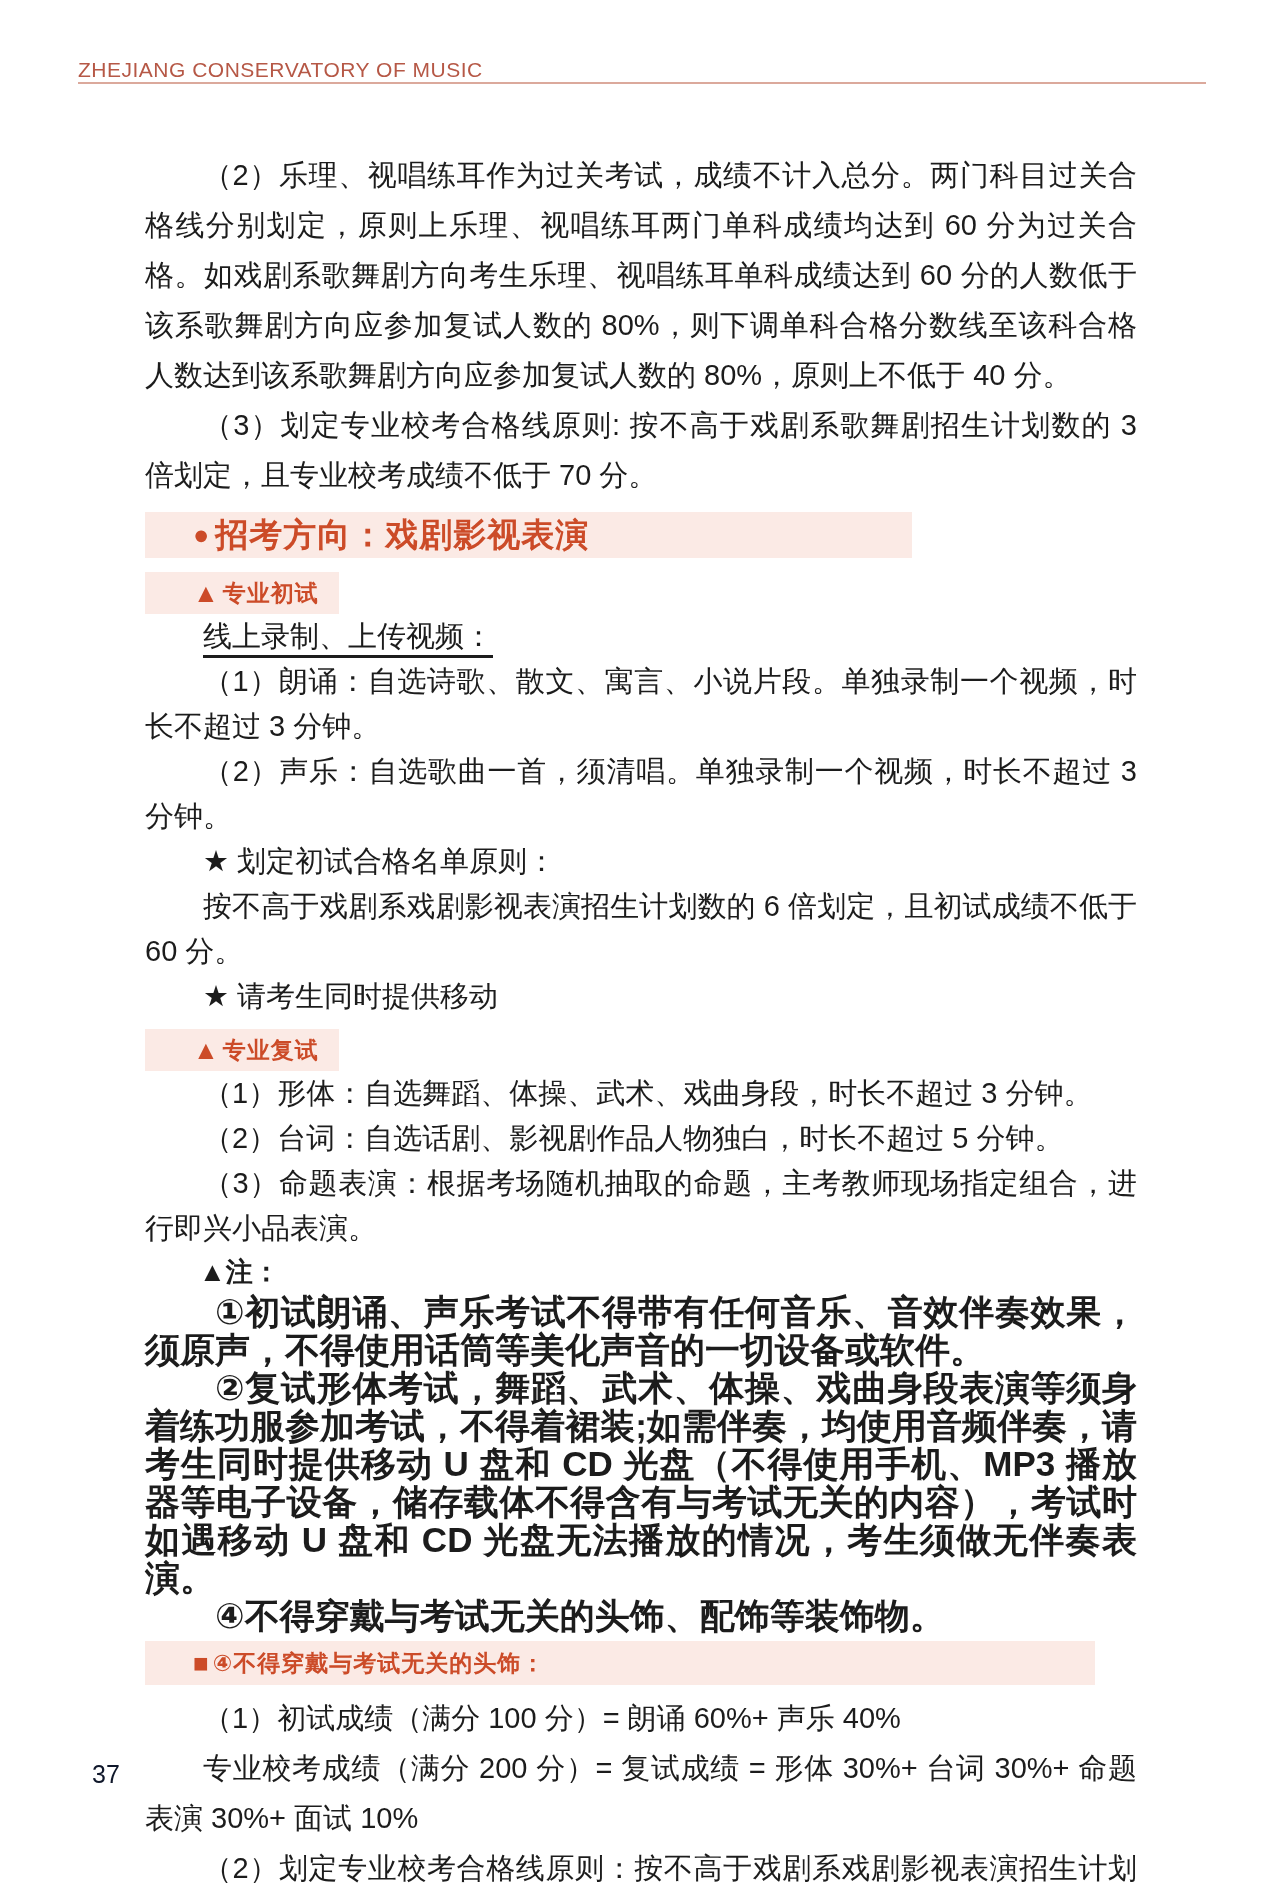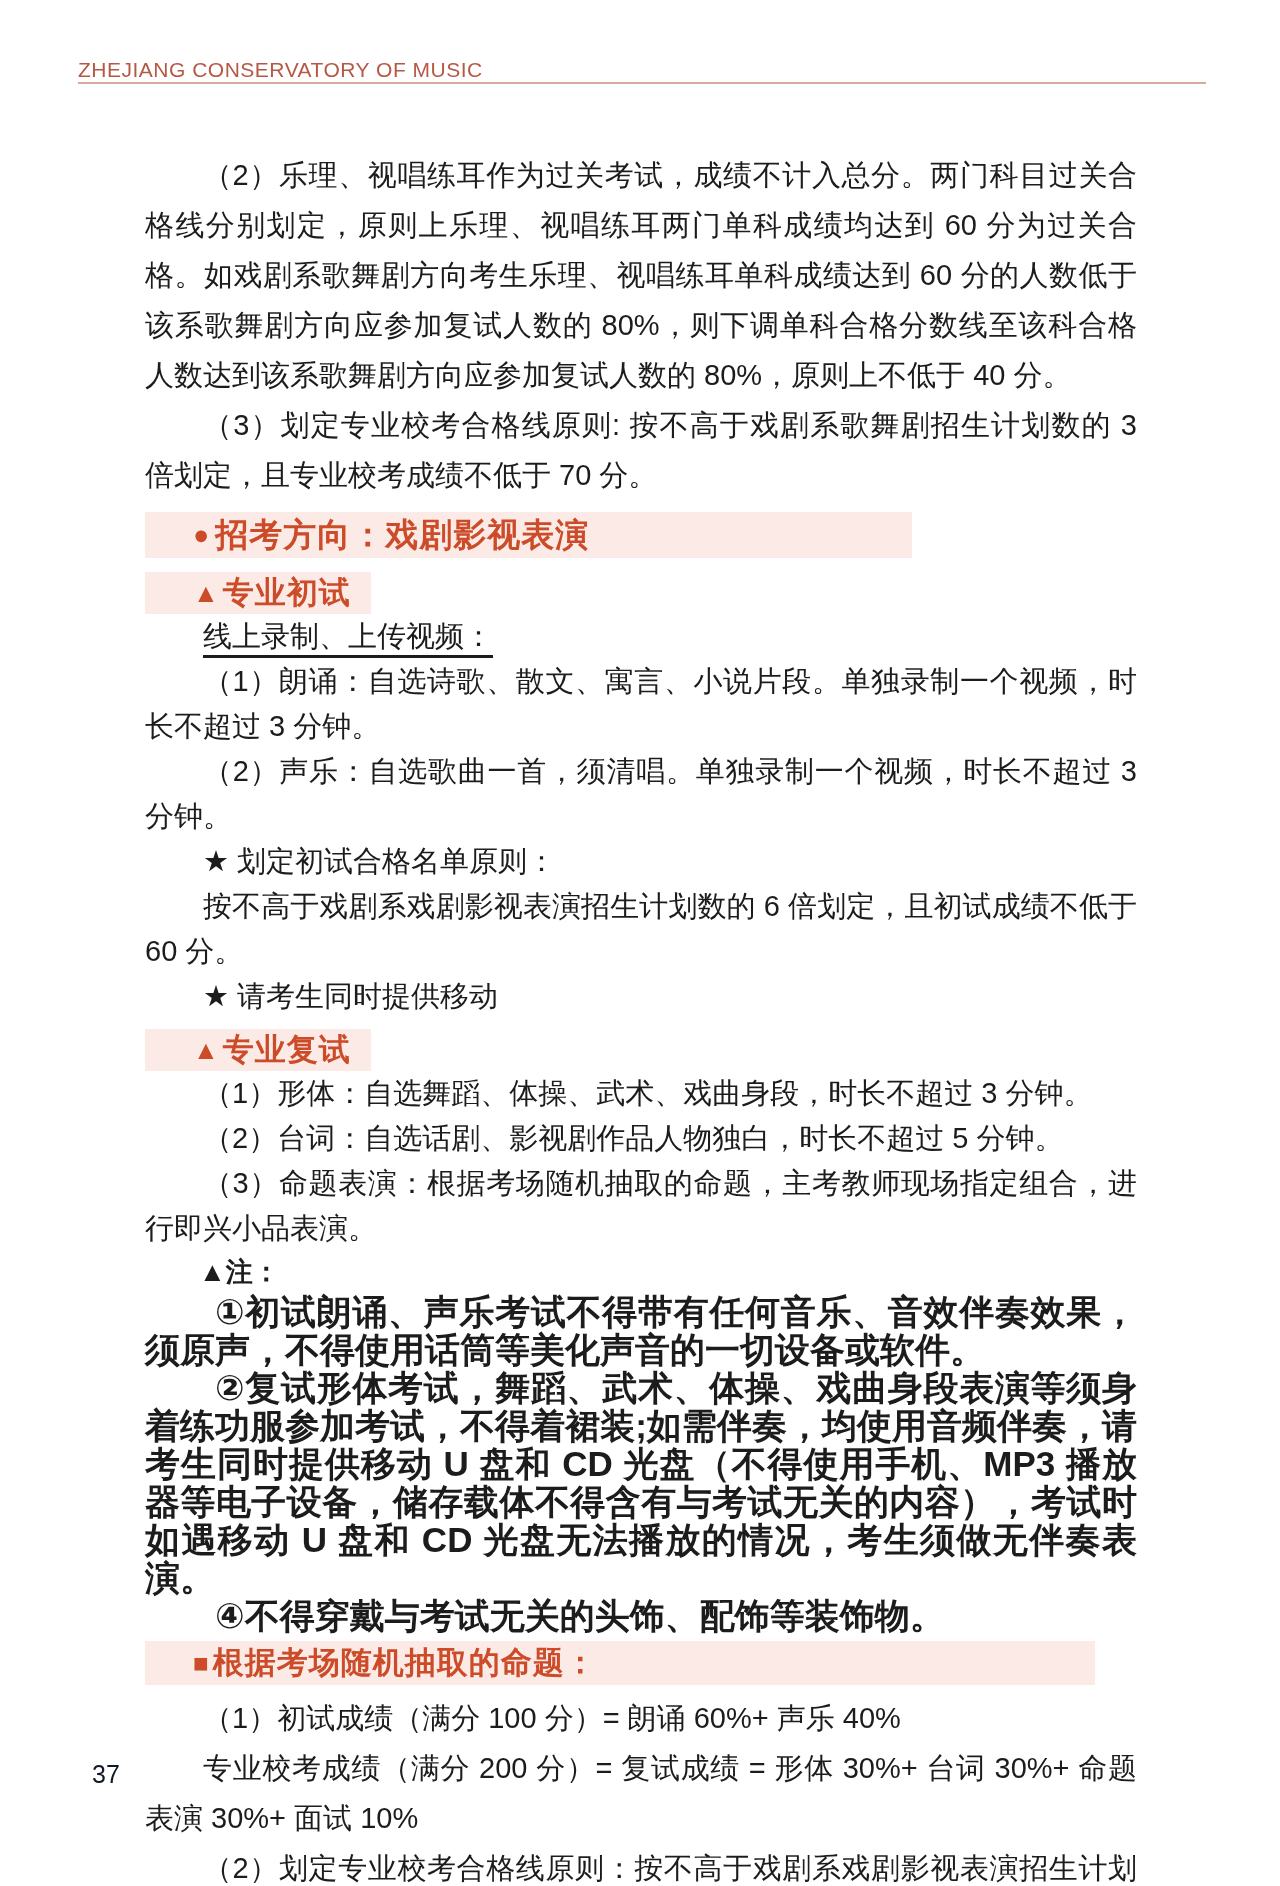--- a/index.html
+++ b/index.html
@@ -44,21 +44,21 @@
   .section-title{color:#cc4b28;font-size:33px;font-weight:bold;letter-spacing:1px;}
   .sub-bar{
     margin-top:14px;
     height:42px;
     background:#fbeae5;
     display:inline-flex;align-items:center;
     padding:0 20px 0 48px;box-sizing:border-box;
   }
   .bullet-triangle{color:#cc4b28;font-size:26px;line-height:1;margin-right:4px;}
   .bullet-square{color:#cc4b28;font-size:26px;line-height:1;margin-right:4px;}
-  .sub-title{color:#cc4b28;font-size:31px;font-weight:bold;letter-spacing:1px;}
+  .sub-title{color:#cc4b28;font-size:23px;font-weight:bold;letter-spacing:1px;}
   .wide-bar{
     margin-top:6px;
     height:44px;width:950px;
     background:#fbeae5;
     display:flex;align-items:center;
     padding-left:48px;box-sizing:border-box;
   }
   .note-para{
     margin:0;font-size:35px;line-height:38px;
     font-weight:bold;text-indent:2em;text-align:justify;
@@ -128,21 +128,21 @@
     <p class="notes-heading">▲注：</p>
 
     <p class="note-para">①初试朗诵、声乐考试不得带有任何音乐、音效伴奏效果，须原声，不得使用话筒等美化声音的一切设备或软件。</p>
 
     <p class="note-para">②复试形体考试，舞蹈、武术、体操、戏曲身段表演等须身着练功服参加考试，不得着裙装;如需伴奏，均使用音频伴奏，请考生同时提供移动 U 盘和 CD 光盘（不得使用手机、MP3 播放器等电子设备，储存载体不得含有与考试无关的内容），考试时如遇移动 U 盘和 CD 光盘无法播放的情况，考生须做无伴奏表演。</p>
 
     <p class="note-para">④不得穿戴与考试无关的头饰、配饰等装饰物。</p>
 
     <div class="wide-bar">
       <span class="bullet-square">■</span>
-      <span class="sub-title">根据考场随机抽取的命题：</span>
+      <span class="sub-title">④不得穿戴与考试无关的头饰：</span>
     </div>
 
     <p class="body-para" style="margin-top:8px;">（1）初试成绩（满分 100 分）= 朗诵 60%+ 声乐 40%</p>
 
     <p class="body-para">专业校考成绩（满分 200 分）= 复试成绩 = 形体 30%+ 台词 30%+ 命题表演 30%+ 面试 10%</p>
 
     <p class="body-para">（2）划定专业校考合格线原则：按不高于戏剧系戏剧影视表演招生计划数的 3 倍划定，且专业校考成绩不低于 70 分。</p>
 
   </main>
 

